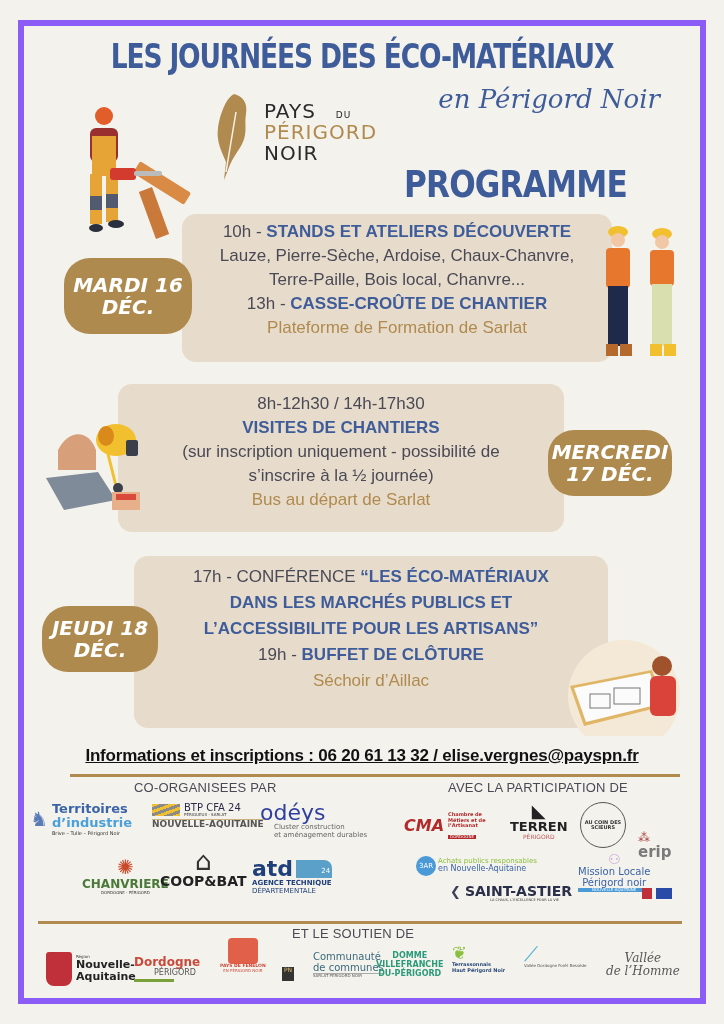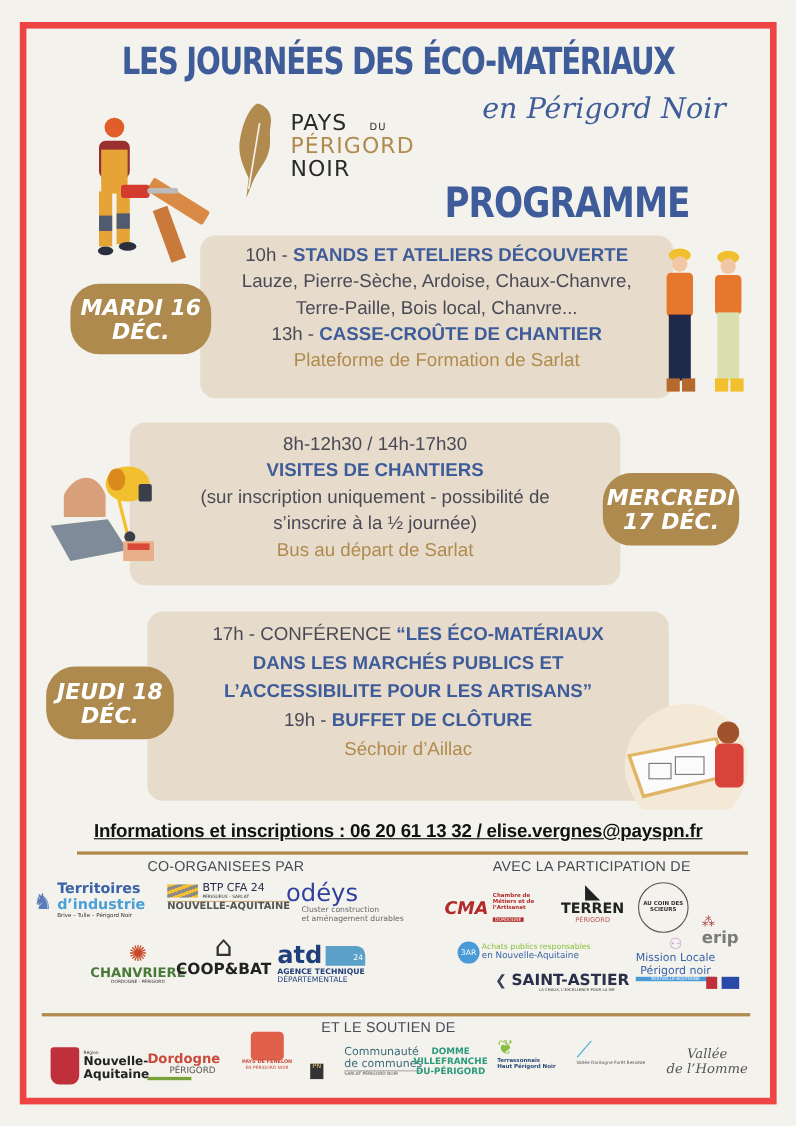--- a/index.html
+++ b/index.html
@@ -1,17 +1,17 @@
 <!DOCTYPE html>
 <html><head>
 <meta charset="utf-8">
 <style>
   * { box-sizing: border-box; margin: 0; padding: 0; }
   body { width: 724px; height: 1024px; background: #f4f2ec; font-family: "Liberation Sans", sans-serif; position: relative; overflow: hidden; }
-  .frame { position: absolute; left: 18px; top: 20px; width: 688px; height: 984px; border: 6px solid #ef4444; background: #f4f2ec; }
+  .frame { position: absolute; left: 18px; top: 20px; width: 688px; height: 984px; border: 6px solid #8b5cf6; background: #f4f2ec; }
   .abs { position: absolute; }
   .title { left: 0; width: 100%; top: 10px; text-align: center; font-size: 34px; font-weight: 900; color: #3f5c9a; letter-spacing: -1.5px; font-family: "DejaVu Sans", sans-serif; transform: scaleX(0.78); transform-origin: center; white-space: nowrap; }
   .subtitle { right: 40px; top: 58px; font-family: "DejaVu Serif", serif; font-style: italic; font-size: 26px; color: #3f5c9a; }
   .logo-mark { left: 188px; top: 66px; width: 40px; height: 90px; }
   .logo-text { left: 240px; top: 75px; font-family: "DejaVu Sans", sans-serif; line-height: 1.05; }
   .logo-text .l1 { font-size: 20px; color: #2a2a2a; letter-spacing: 1px; }
   .logo-text .l1 small { font-size: 9px; margin-left: 20px; }
   .logo-text .l2 { font-size: 20px; color: #b08a4e; letter-spacing: 1px; }
   .logo-text .l3 { font-size: 20px; color: #2a2a2a; letter-spacing: 1px; }
   .programme { left: 380px; top: 136px; font-size: 38px; font-weight: 900; color: #3f5c9a; font-family: "DejaVu Sans", sans-serif; transform: scaleX(0.82); transform-origin: left; letter-spacing: -1px; }
@@ -65,21 +65,21 @@
 
   <div class="abs card" style="left:158px;top:188px;width:430px;height:148px">
     <div class="ev" style="margin-top:6px">
       <div><span>10h - </span><span class="b">STANDS ET ATELIERS DÉCOUVERTE</span></div>
       <div>Lauze, Pierre-Sèche, Ardoise, Chaux-Chanvre,</div>
       <div>Terre-Paille, Bois local, Chanvre...</div>
       <div><span>13h - </span><span class="b">CASSE-CROÛTE DE CHANTIER</span></div>
       <div class="loc">Plateforme de Formation de Sarlat</div>
     </div>
   </div>
-  <div class="abs pill" style="left:40px;top:232px;width:128px;height:64px">
+  <div class="abs pill" style="left:40px;top:232px;width:128px;height:76px">
     <span>MARDI 16</span>
     <span>DÉC.</span>
   </div>
 
   <svg class="abs" style="left:568px;top:196px;width:100px;height:140px" viewBox="0 0 100 140">
     <ellipse cx="26" cy="10" rx="10" ry="6" fill="#f2c02e"></ellipse>
     <circle cx="26" cy="18" r="7" fill="#f1c7a6"></circle>
     <rect x="14" y="26" width="24" height="40" rx="4" fill="#e8772e"></rect>
     <rect x="16" y="64" width="20" height="60" fill="#1f2a4a"></rect>
     <rect x="14" y="122" width="12" height="12" fill="#b5692c"></rect>

